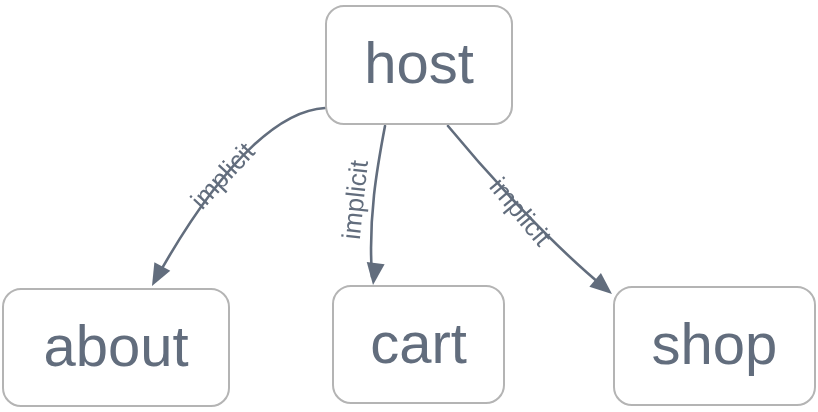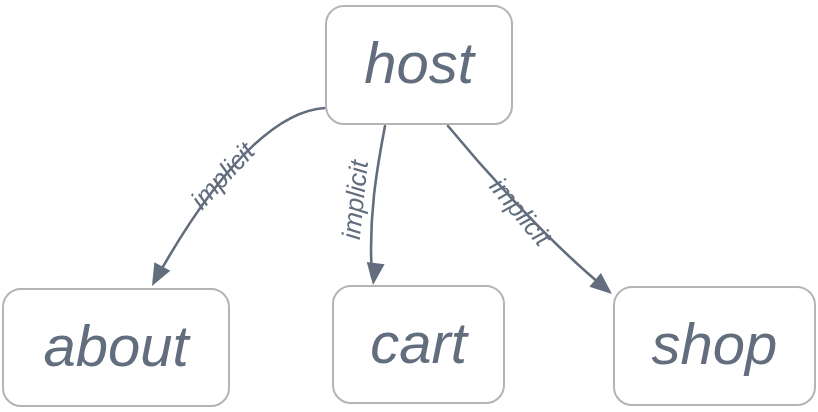--- a/index.html
+++ b/index.html
@@ -8,21 +8,20 @@
     padding: 0;
     background: #ffffff;
   }
   #diagram-root {
     position: relative;
     width: 818px;
     height: 412px;
     background: #ffffff;
     overflow: hidden;
     font-family: "Liberation Sans", sans-serif;
-    font-style: italic;
   }
   #graph-svg {
     position: absolute;
     left: 0;
     top: 0;
     width: 818px;
     height: 412px;
     display: block;
   }
   .node-box {

